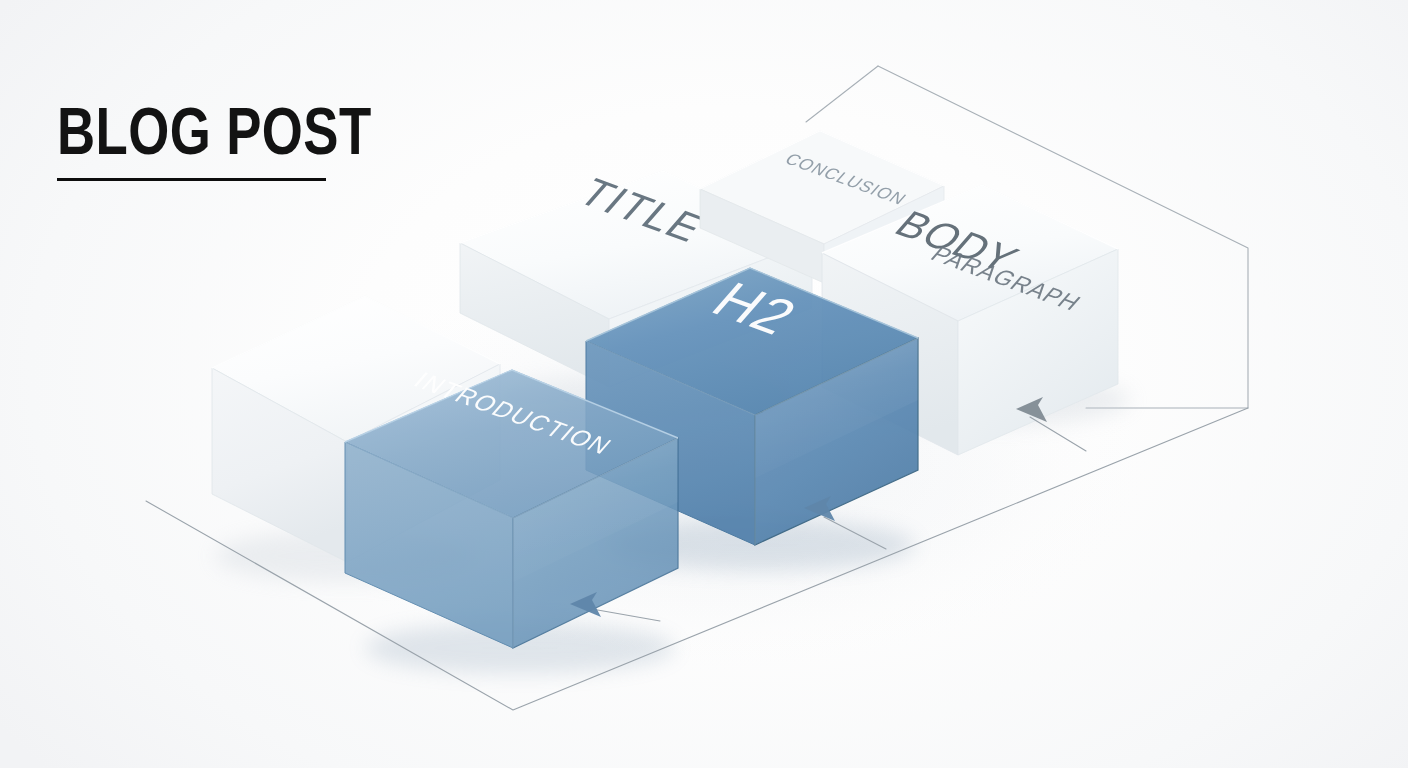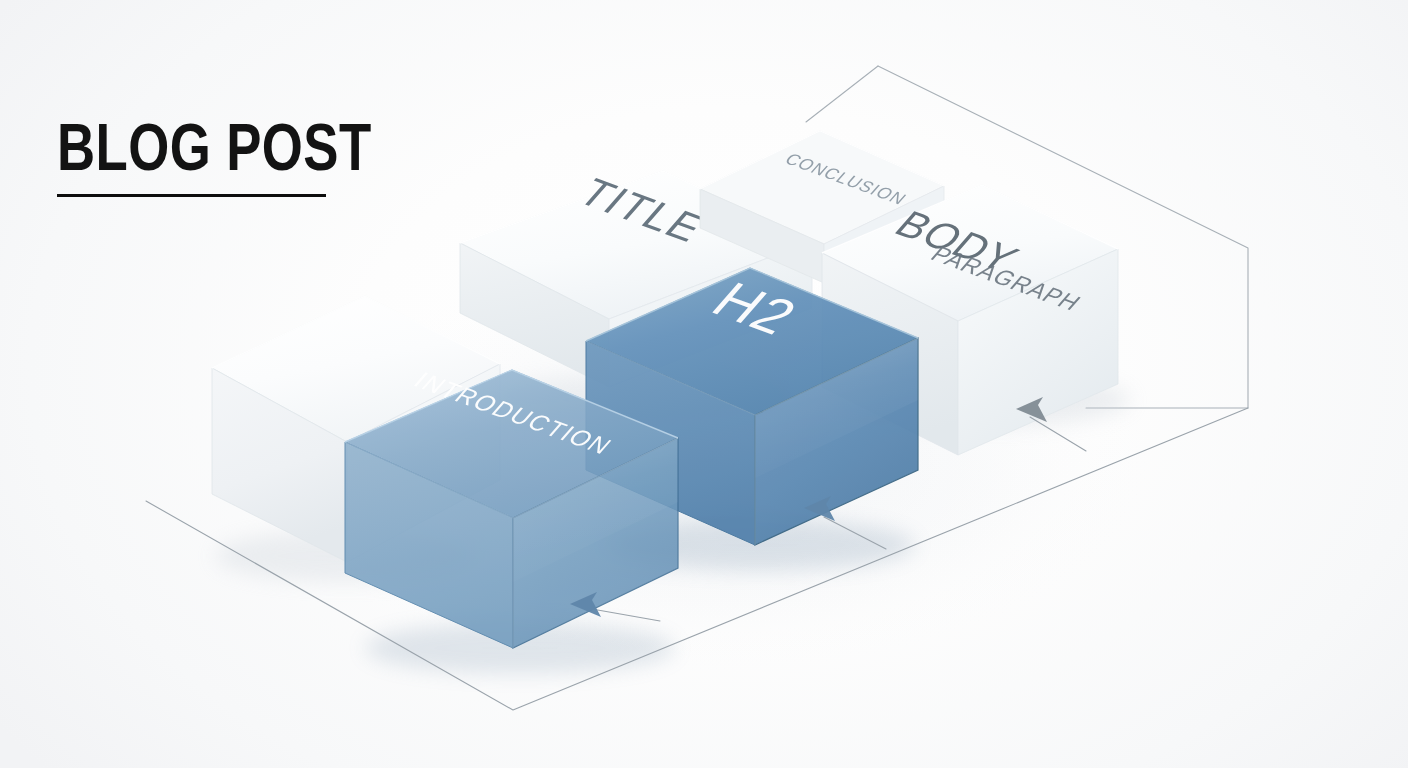--- a/index.html
+++ b/index.html
@@ -24,21 +24,20 @@
     inset: 0;
     width: 100%;
     height: 100%;
   }
   .heading-wrap {
     position: absolute;
     left: 57px;
     top: 96px;
     z-index: 40;
     user-select: none;
-    margin-top: 16px;
   }
   .heading-text {
     font-family: "Liberation Sans Narrow", "Liberation Sans", sans-serif;
     font-size: 66px;
     line-height: 70px;
     font-weight: 700;
     letter-spacing: 0.5px;
     color: #131313;
     transform: scaleX(0.80);
     transform-origin: left top;

